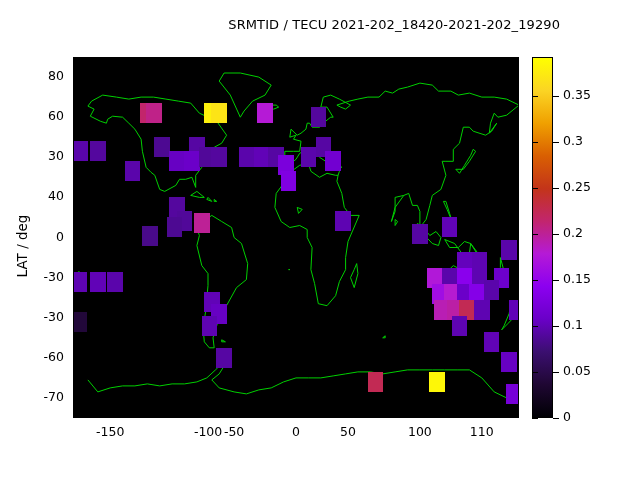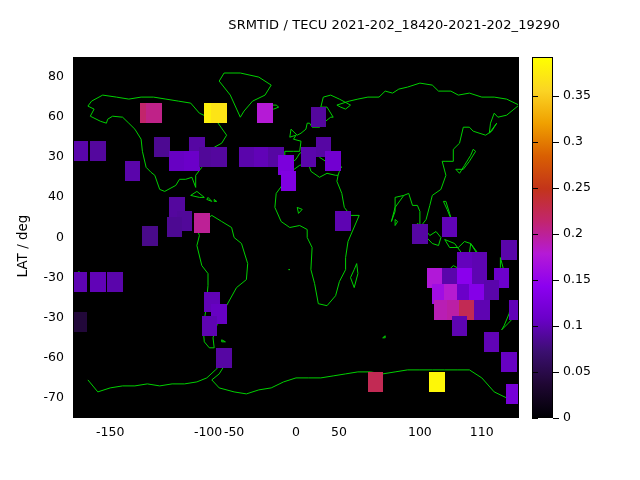--- a/index.html
+++ b/index.html
@@ -145,21 +145,21 @@
         <div class="cell" style="left: 428.3px; top: 294.8px; width: 15.6px; height: 20.1px; background: rgb(103, 1, 195);"></div>
       </div>
   </div>
   <div id="plotborder"></div>
 
   <div id="xticks">
       <div class="xtick" style="left: 110.2px;">-150</div>
       <div class="xtick" style="left: 172.1px; margin-left: 36px;">-100</div>
       <div class="xtick" style="left: 234.1px;">-50</div>
       <div class="xtick" style="left: 296px;">0</div>
-      <div class="xtick" style="left: 339px;">50</div>
+      <div class="xtick" style="left: 348px;">50</div>
       <div class="xtick" style="left: 419.9px;">100</div>
       <div class="xtick" style="left: 481.8px;">110</div>
     </div>
   <div id="yticks">
       <div class="ytick" style="top: 77.1px;">
         <span>80</span>
       </div>
       <div class="ytick" style="top: 117.2px;">
         <span>60</span>
       </div>

